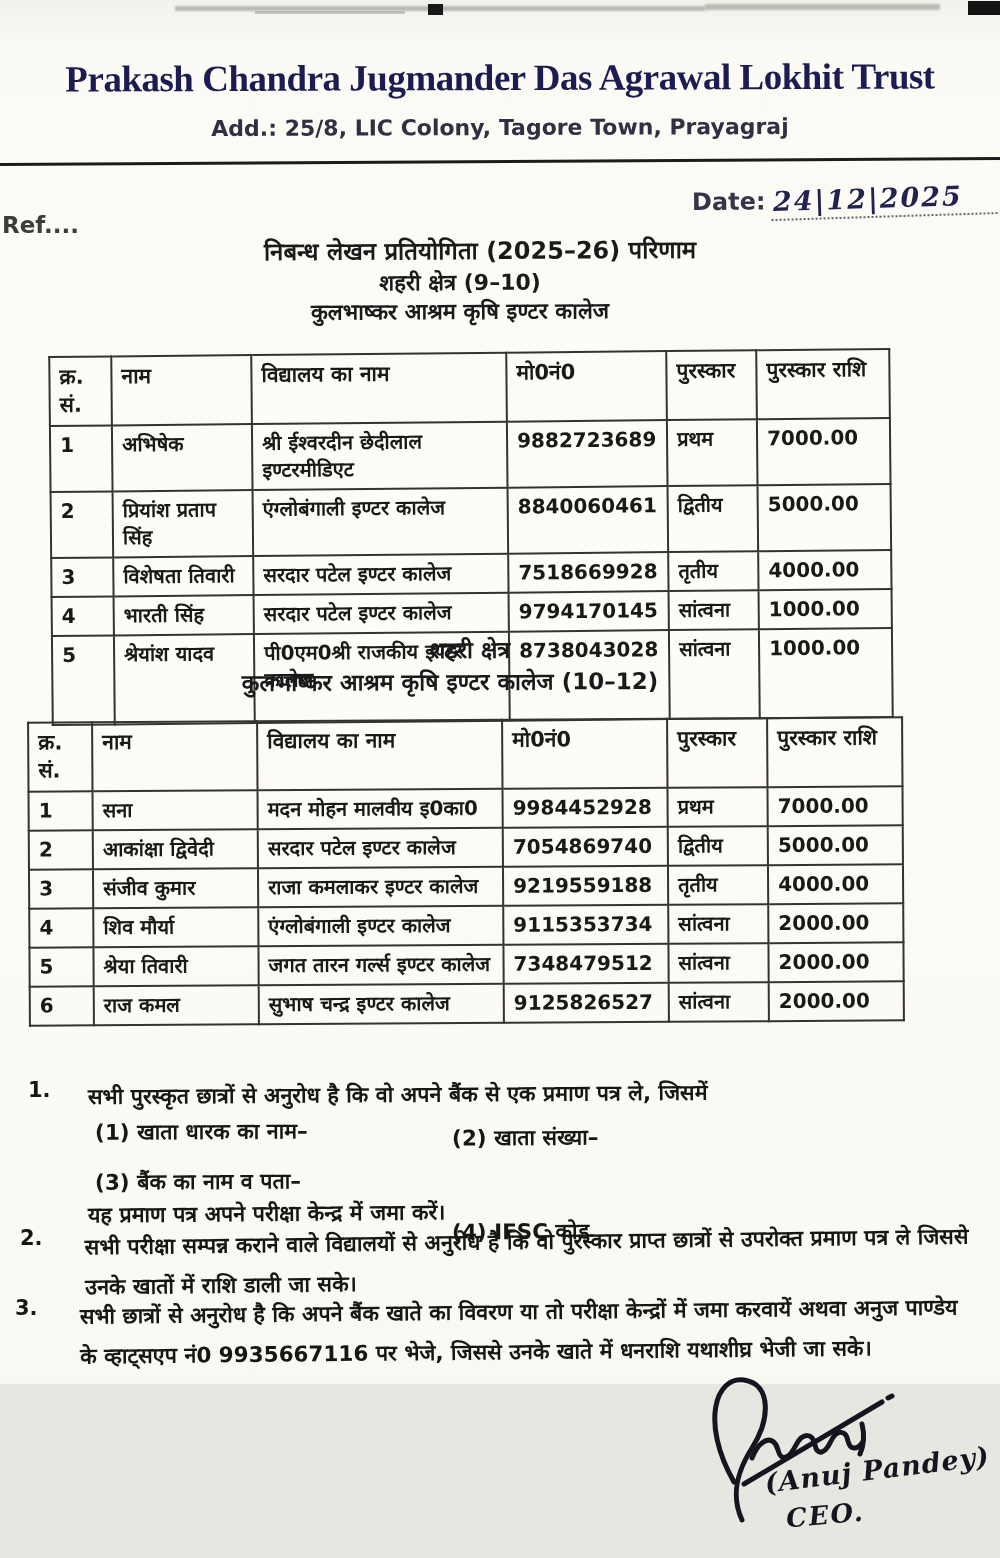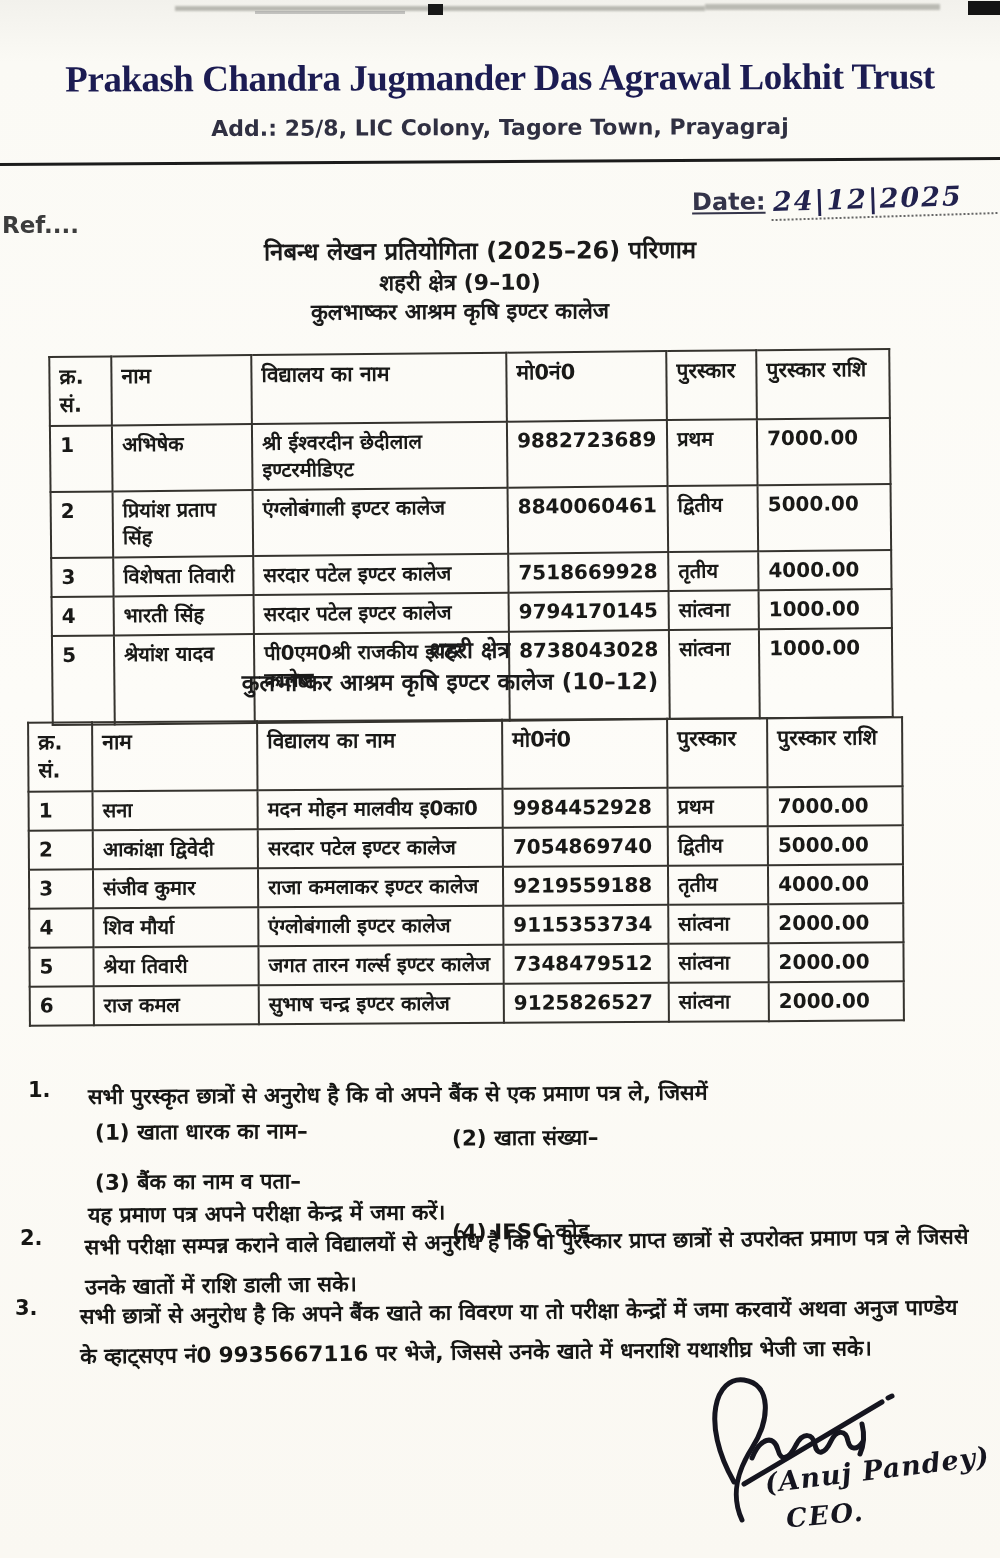--- a/index.html
+++ b/index.html
@@ -3,21 +3,21 @@
 <meta charset="utf-8">
 <style>
   html,body{margin:0;padding:0;}
   body{
     width:1000px;height:1558px;
     font-family:"DejaVu Sans",sans-serif;
     background:#e8e6e0;
     overflow:hidden;
   }
   .paper{
-    position:relative;width:1000px;height:1558px;
+    position:relative;width:1000px;height:1384px;
     background:linear-gradient(180deg,#f2f1ec 0%,#fbfaf5 4%,#fdfcf8 45%,#faf8f2 100%);
     color:#1a1a1a;
   }
   
   .art{position:absolute;}
   .art1{left:175px;top:6px;width:530px;height:5px;background:#9a9a92;opacity:.65;filter:blur(1px);}
   .art2{left:428px;top:4px;width:15px;height:11px;background:#181818;}
   .art3{left:705px;top:4px;width:235px;height:6px;background:#8d8d85;opacity:.55;filter:blur(1px);}
   .art4{left:968px;top:1px;width:32px;height:14px;background:#141414;}
   .art5{left:255px;top:11px;width:150px;height:3px;background:#777;opacity:.4;}
@@ -40,21 +40,21 @@
     background:#1c1c1c;transform:rotate(-0.35deg);
   }
   .ref{
     position:absolute;top:180px;left:2px;
     font-size:23px;color:#3c3c3c;font-weight:600;margin-top:32px;
   }
   .date-wrap{
     position:absolute;top:183px;right:4px;white-space:nowrap;
     transform:rotate(-0.6deg);
   }
-  .date-label{font-size:24px;color:#34344a;font-weight:600;vertical-align:middle;text-decoration:underline;}
+  .date-label{font-size:24px;color:#34344a;font-weight:600;vertical-align:middle;}
   .date-value{
     display:inline-block;
     font-family:"DejaVu Serif",serif;font-style:italic;font-weight:bold;
     font-size:27px;color:#22224e;letter-spacing:2px;
     border-bottom:2px dotted #666;
     padding:0 34px 2px 2px;
     transform:rotate(-1.2deg);vertical-align:middle;
   }
 
   .title1{position:absolute;top:233px;left:0;width:96%;text-align:center;font-size:24px;font-weight:700;transform:rotate(-0.3deg);}

